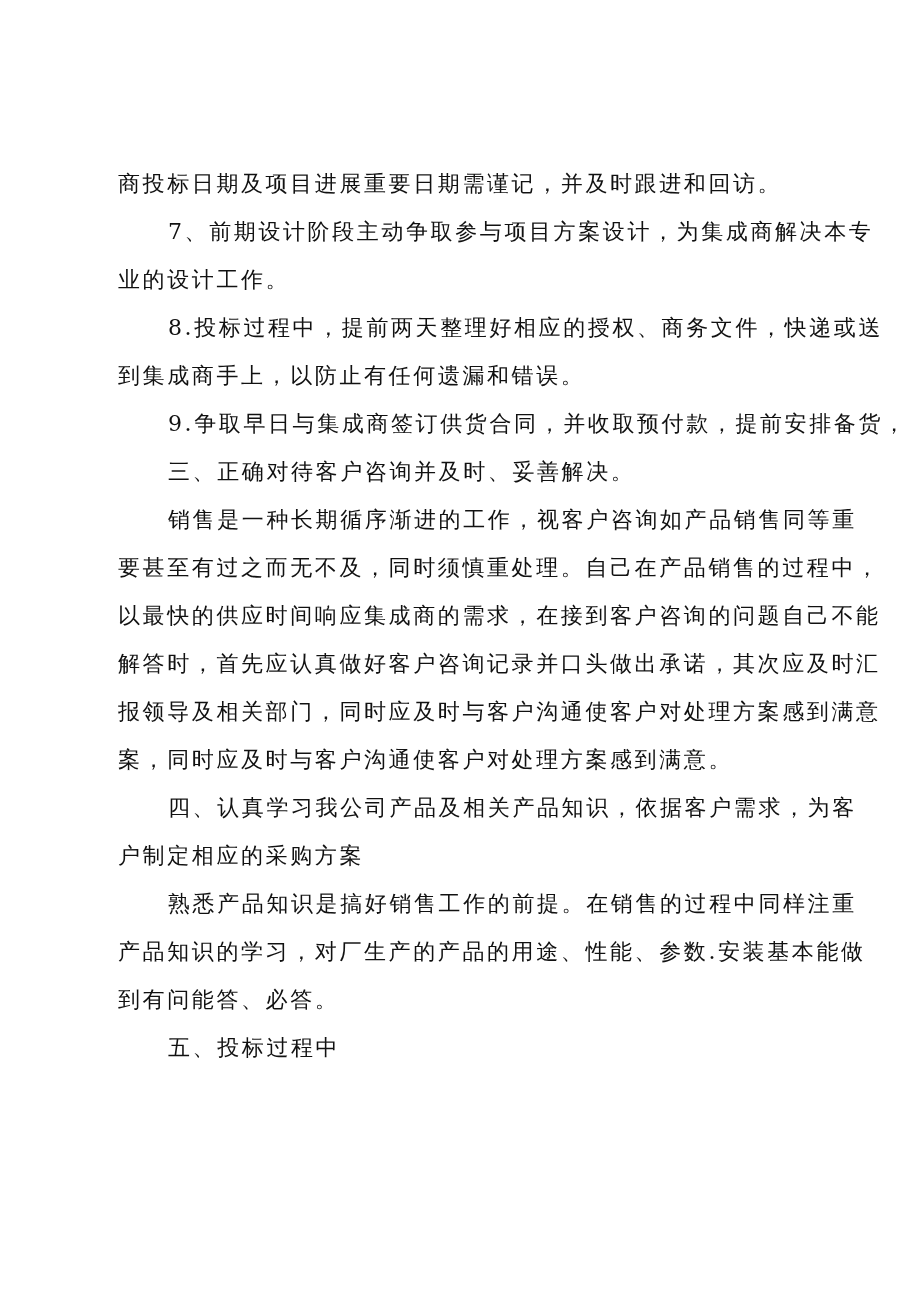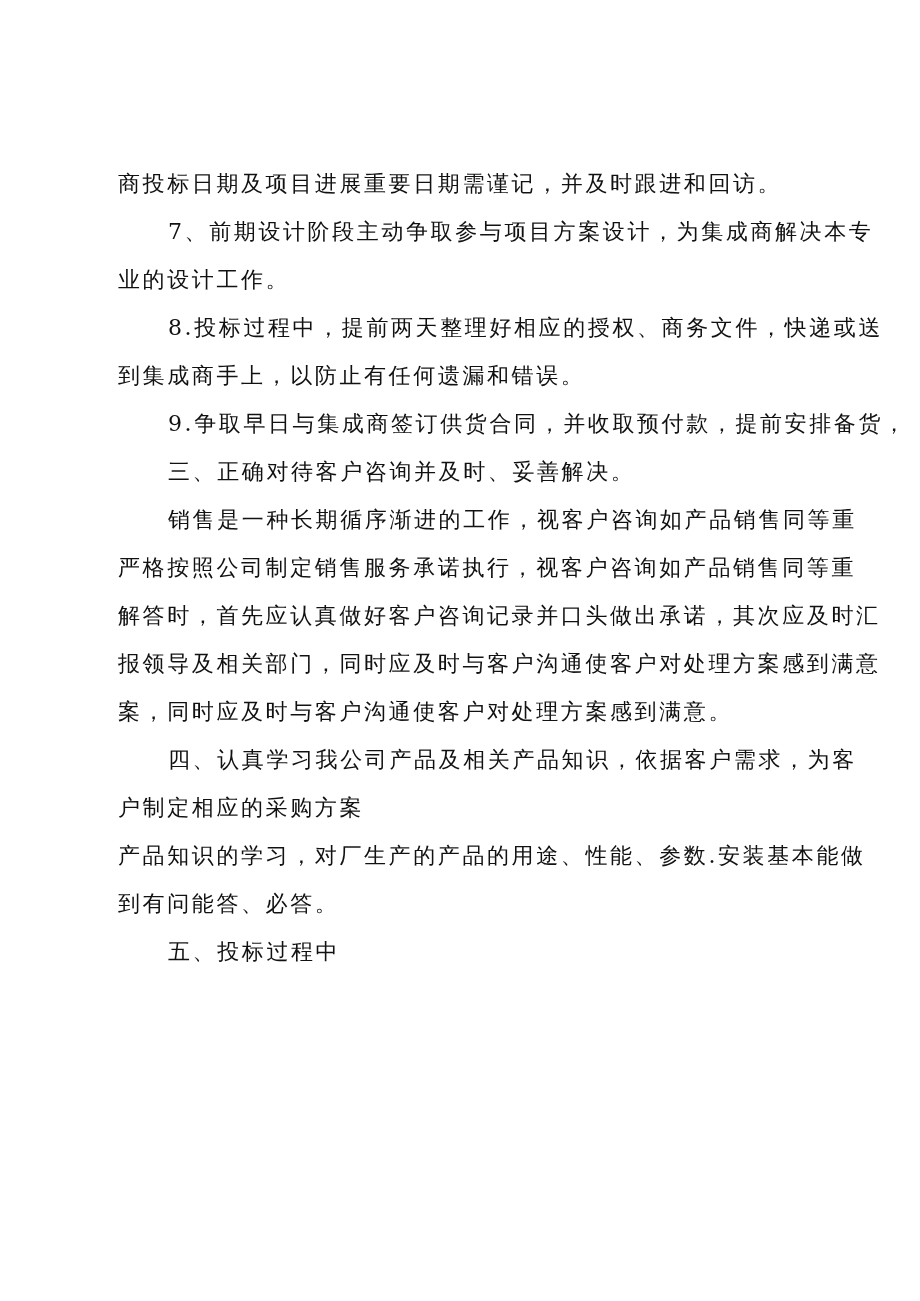--- a/index.html
+++ b/index.html
@@ -14,22 +14,24 @@
 
 <div class="page">
   <div class="line">商投标日期及项目进展重要日期需谨记，并及时跟进和回访。</div>
   <div class="line indent">7、前期设计阶段主动争取参与项目方案设计，为集成商解决本专</div>
   <div class="line">业的设计工作。</div>
   <div class="line indent">8.投标过程中，提前两天整理好相应的授权、商务文件，快递或送</div>
   <div class="line">到集成商手上，以防止有任何遗漏和错误。</div>
   <div class="line indent">9.争取早日与集成商签订供货合同，并收取预付款，提前安排备货，</div>
   <div class="line indent">三、正确对待客户咨询并及时、妥善解决。</div>
   <div class="line indent">销售是一种长期循序渐进的工作，视客户咨询如产品销售同等重</div>
-  <div class="line">严格按照公司制定销售服务承诺执行，视客户咨询如产品销售同等重</div>
+  <div class="line">要甚至有过之而无不及，同时须慎重处理。自己在产品销售的过程中，</div>
+  <div class="line">以最快的供应时间响应集成商的需求，在接到客户咨询的问题自己不能</div>
   <div class="line">解答时，首先应认真做好客户咨询记录并口头做出承诺，其次应及时汇</div>
   <div class="line">报领导及相关部门，同时应及时与客户沟通使客户对处理方案感到满意</div>
   <div class="line">案，同时应及时与客户沟通使客户对处理方案感到满意。</div>
   <div class="line indent">四、认真学习我公司产品及相关产品知识，依据客户需求，为客</div>
   <div class="line">户制定相应的采购方案</div>
+  <div class="line indent">熟悉产品知识是搞好销售工作的前提。在销售的过程中同样注重</div>
   <div class="line">产品知识的学习，对厂生产的产品的用途、性能、参数.安装基本能做</div>
   <div class="line">到有问能答、必答。</div>
   <div class="line indent">五、投标过程中</div>
 </div>
 
 </body></html>

